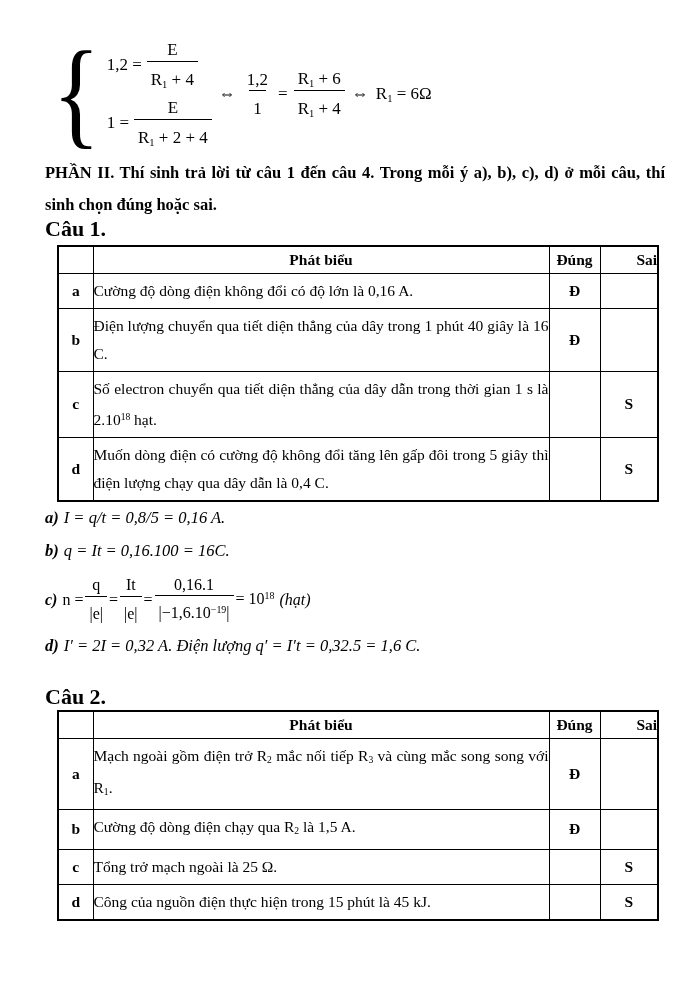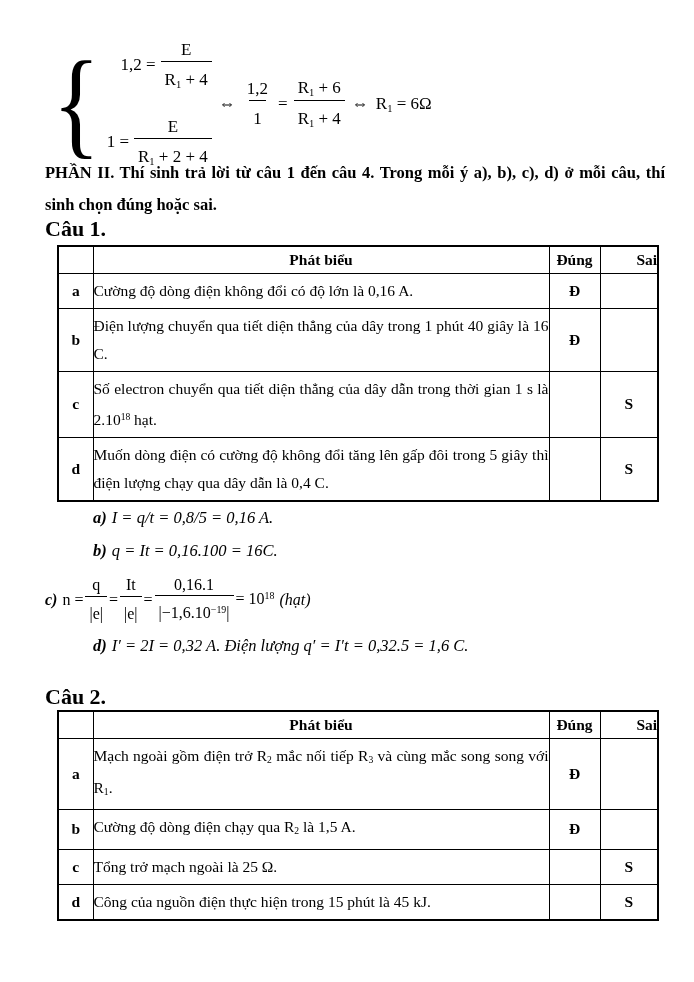--- a/index.html
+++ b/index.html
@@ -27,21 +27,21 @@
     font-size: 17px;
     white-space: nowrap;
   }
   .brace {
     font-size: 118px;
     line-height: 100px;
     font-weight: 400;
     transform: scaleX(0.85);
     margin-right: 2px;
   }
-  .system { display: flex; flex-direction: column; gap: 27px; align-items: flex-end; }
+  .system { display: flex; flex-direction: column; gap: 8px; }
   .eq { display: flex; align-items: center; gap: 5px; }
   .frac { display: inline-flex; flex-direction: column; align-items: center; vertical-align: middle; text-align: center; }
   .frac .num { padding: 0 4px 1px; line-height: 1.15; }
   .frac .den { border-top: 1px solid #000; padding: 8px 4px 0; line-height: 1.15; }
   .op { margin: 0 7px; }
   .eqs { margin: 0 6px; }
 
   
   .part-heading {
     position: absolute;
@@ -74,21 +74,21 @@
   .col-sai { width: 50px; padding-left: 36px; }
   .cell-center { text-align: center; font-weight: bold; }
   .cell-statement { padding: 3px 0; line-height: 28px; text-align: justify; }
   .th-row td { font-weight: bold; text-align: center; height: 27px; }
   .r-single { height: 33px; }
   .r-double { height: 58px; }
   .r-tall { height: 64px; }
 
   
   .solutions { position: absolute; left: 45px; top: 507px; font-style: italic; font-size: 16.5px; }
-  .sol-line { line-height: 22px; margin-bottom: 11px; white-space: nowrap; margin-left: 48px; }
+  .sol-line { line-height: 22px; margin-bottom: 11px; white-space: nowrap; }
   .sol-label { font-weight: bold; margin-right: 5px; }
   .sol-c { display: flex; align-items: center; margin: 14px 0 12px; font-style: normal; font-size: 16px; }
   .sol-c .frac { margin: 0 2px; }
   .sol-c .it { font-style: italic; }
 </style>
 </head>
 <body>
 
 <div class="page">
 

